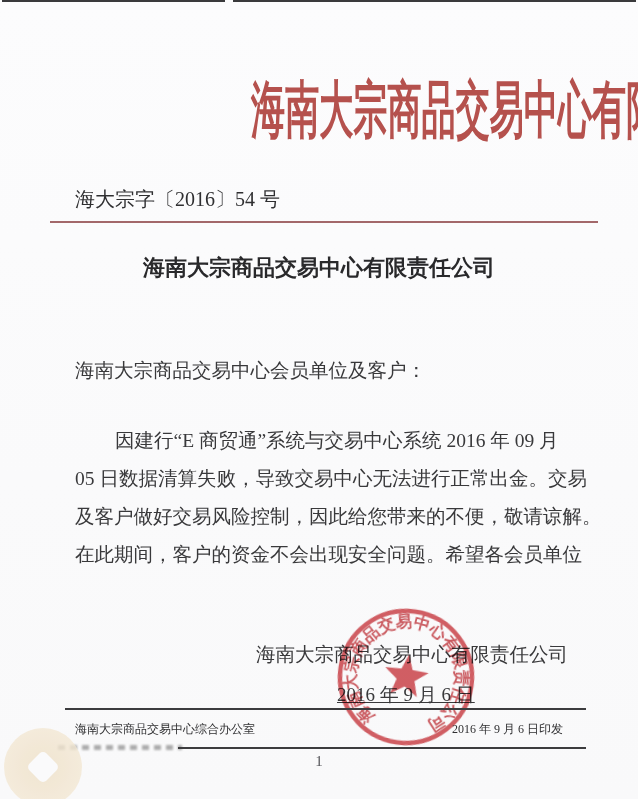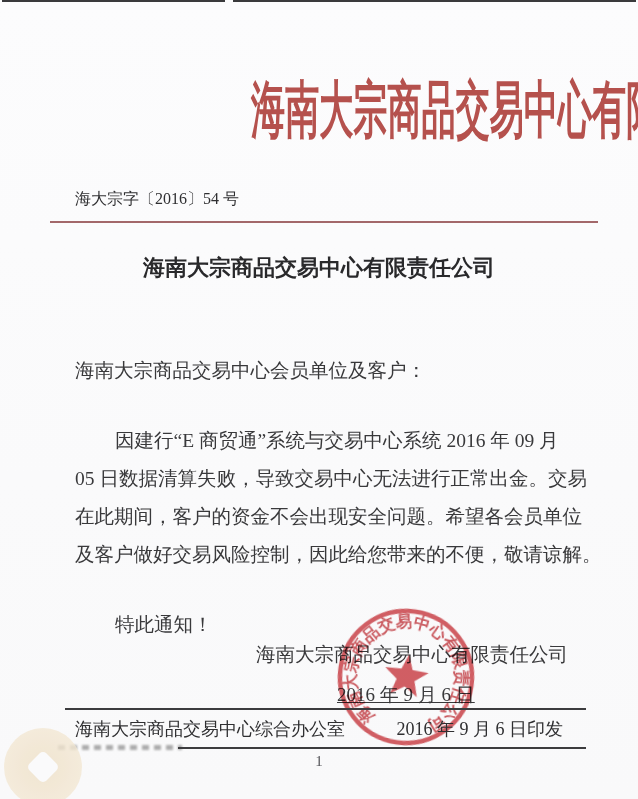--- a/index.html
+++ b/index.html
@@ -17,21 +17,21 @@
   .header-title{
     position:absolute;top:66px;left:0;width:100%;
     text-align:center;white-space:nowrap;line-height:88px;
     font-size:62px;font-weight:bold;color:#b5514d;
   }
   .header-title span{display:inline-block;transform:scaleX(0.55);transform-origin:center;}
 
   .docnum-row{
     position:absolute;top:187px;left:75px;right:75px;
     display:flex;justify-content:space-between;
-    font-size:16px;line-height:24px;color:#2f2f31;
+    font-size:20px;line-height:24px;color:#2f2f31;
   }
   .red-rule{position:absolute;top:221px;left:50px;width:548px;height:2px;background:#a3686a;}
 
   .doc-title{
     position:absolute;top:248px;left:0;width:100%;
     text-align:center;font-size:22px;font-weight:bold;
     line-height:40px;color:#29292b;
   }
 
   .body-block{position:absolute;top:352px;left:75px;width:500px;font-size:19.5px;color:#39393b;}
@@ -52,21 +52,21 @@
   .footer-line.l1{top:708px;left:65px;width:521px;}
   .footer-line.l2{top:747px;left:178px;width:408px;height:1.5px;}
   .footer-dashes{
     position:absolute;top:745px;left:58px;width:124px;height:5px;
     background:repeating-linear-gradient(90deg,#6d6d6d 0 7px,transparent 7px 12px);
     filter:blur(1px);opacity:0.55;
   }
   .footer-row{
     position:absolute;top:716px;left:75px;right:75px;
     display:flex;justify-content:space-between;
-    font-size:18px;line-height:26px;color:#2f2f31;white-space:nowrap;
+    font-size:12px;line-height:26px;color:#2f2f31;white-space:nowrap;
   }
   .page-number{position:absolute;top:753px;left:0;width:638px;text-align:center;font-size:15px;color:#56565a;}
 
   .watermark-coin{
     position:absolute;left:4px;top:728px;width:78px;height:78px;border-radius:50%;
     background:radial-gradient(circle,#efe0c6 0%,#f3e8d4 70%,#f8f2e6 100%);
     opacity:0.8;
   }
   .watermark-coin::after{
     content:"";position:absolute;left:50%;top:50%;width:24px;height:24px;
@@ -93,23 +93,22 @@
   <div class="red-rule"></div>
 
   <div class="doc-title">
     <div>海南大宗商品交易中心有限责任公司</div>
   </div>
 
   <div class="body-block">
       <div class="line">海南大宗商品交易中心会员单位及客户：</div>
       <div class="line indent">因建行“E 商贸通”系统与交易中心系统 2016 年 09 月</div>
       <div class="line">05 日数据清算失败，导致交易中心无法进行正常出金。交易</div>
+      <div class="line">及客户做好交易风险控制，因此给您带来的不便，敬请谅解。</div>
       <div class="line">在此期间，客户的资金不会出现安全问题。希望各会员单位</div>
-      <div class="line">及客户做好交易风险控制，因此给您带来的不便，敬请谅解。</div>
-      <div class="line indent">特此通知！</div>
     </div>
 
   <div class="sig-company">海南大宗商品交易中心有限责任公司</div>
   <div class="sig-date">2016 年 9 月 6 日</div>
 
   <svg class="seal" viewBox="0 0 150 150" aria-hidden="true">
     <circle cx="75" cy="75" r="66" fill="none" stroke="#cf4a50" stroke-width="4.5"></circle>
     <path d="M75,52 L80.6,67.3 96.9,67.9 84,77.9 88.5,93.6 75,84.5 61.5,93.6 66,77.9 53.1,67.9 69.4,67.3 Z" fill="#cf4a50"></path>
     <defs>
       <path id="sealArc" d="M 50,118.3 A 50,50 0 1 1 100,118.3" fill="none"></path>

